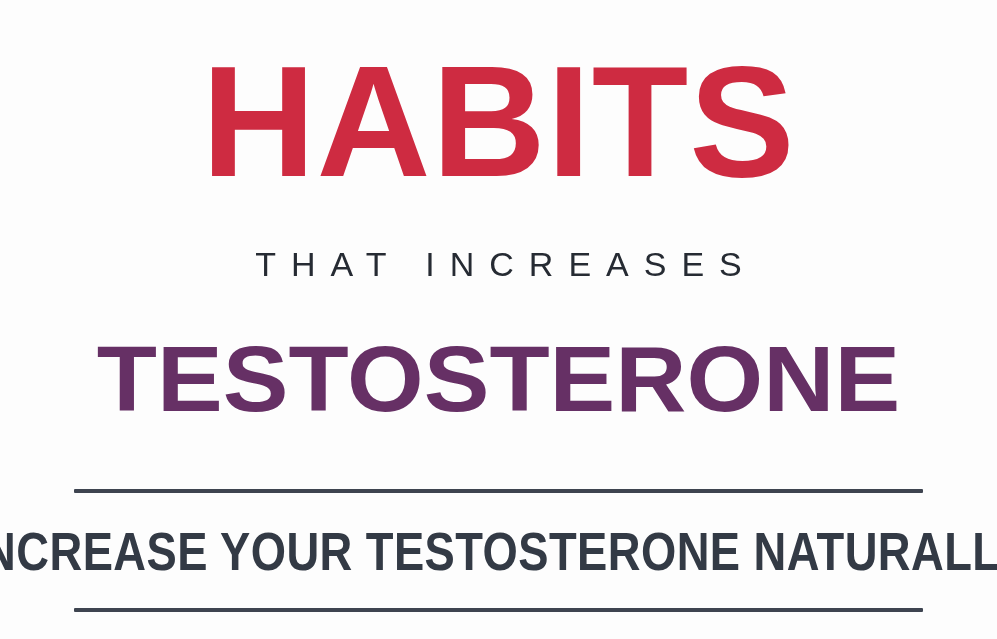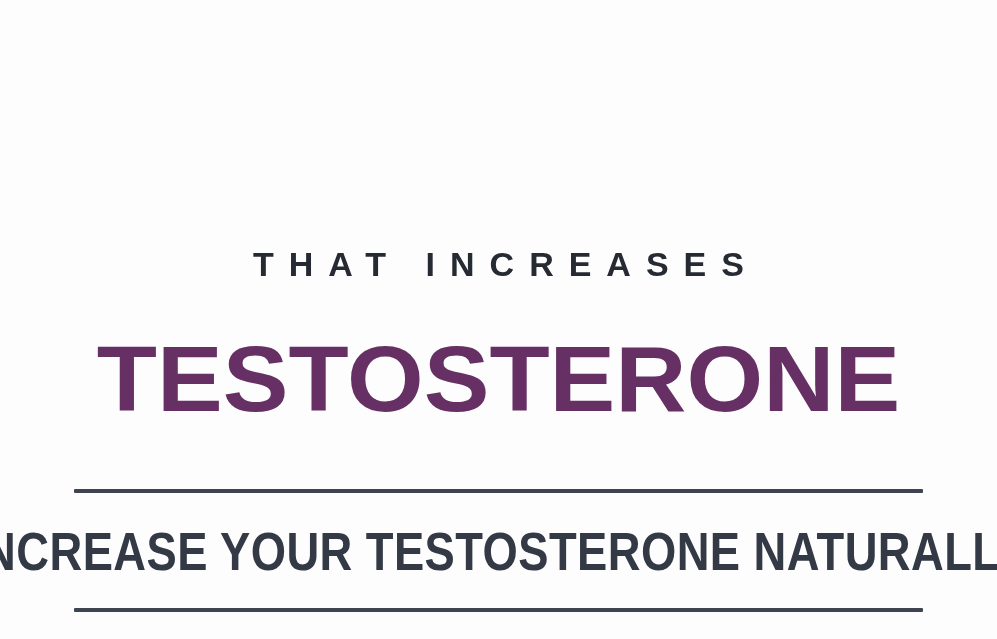--- a/index.html
+++ b/index.html
@@ -49,21 +49,21 @@
   .subhead-that-increases {
     position: absolute;
     left: 0;
     right: 0;
     top: 240px;
     height: 48px;
     display: flex;
     align-items: center;
     justify-content: center;
     font-family: "Liberation Sans", sans-serif;
-    font-weight: 700;
+    font-weight: 400;
     font-size: 34px;
     line-height: 1;
     letter-spacing: 15px;
     text-indent: 15px;
     color: #262b33;
     white-space: nowrap;
     user-select: none;
   }
 
   
@@ -126,20 +126,21 @@
     transform: scaleX(0.84);
     transform-origin: center center;
     user-select: none;
   }
 </style>
 </head>
 <body>
 
 <div class="poster">
 
+  <div class="headline-habits">HABITS</div>
 
   <div class="subhead-that-increases">THAT INCREASES</div>
 
   <div class="headline-testosterone">TESTOSTERONE</div>
 
   <div class="rule rule-top"></div>
 
   <div class="tagline">INCREASE YOUR TESTOSTERONE NATURALLY</div>
 
   <div class="rule rule-bottom"></div>

